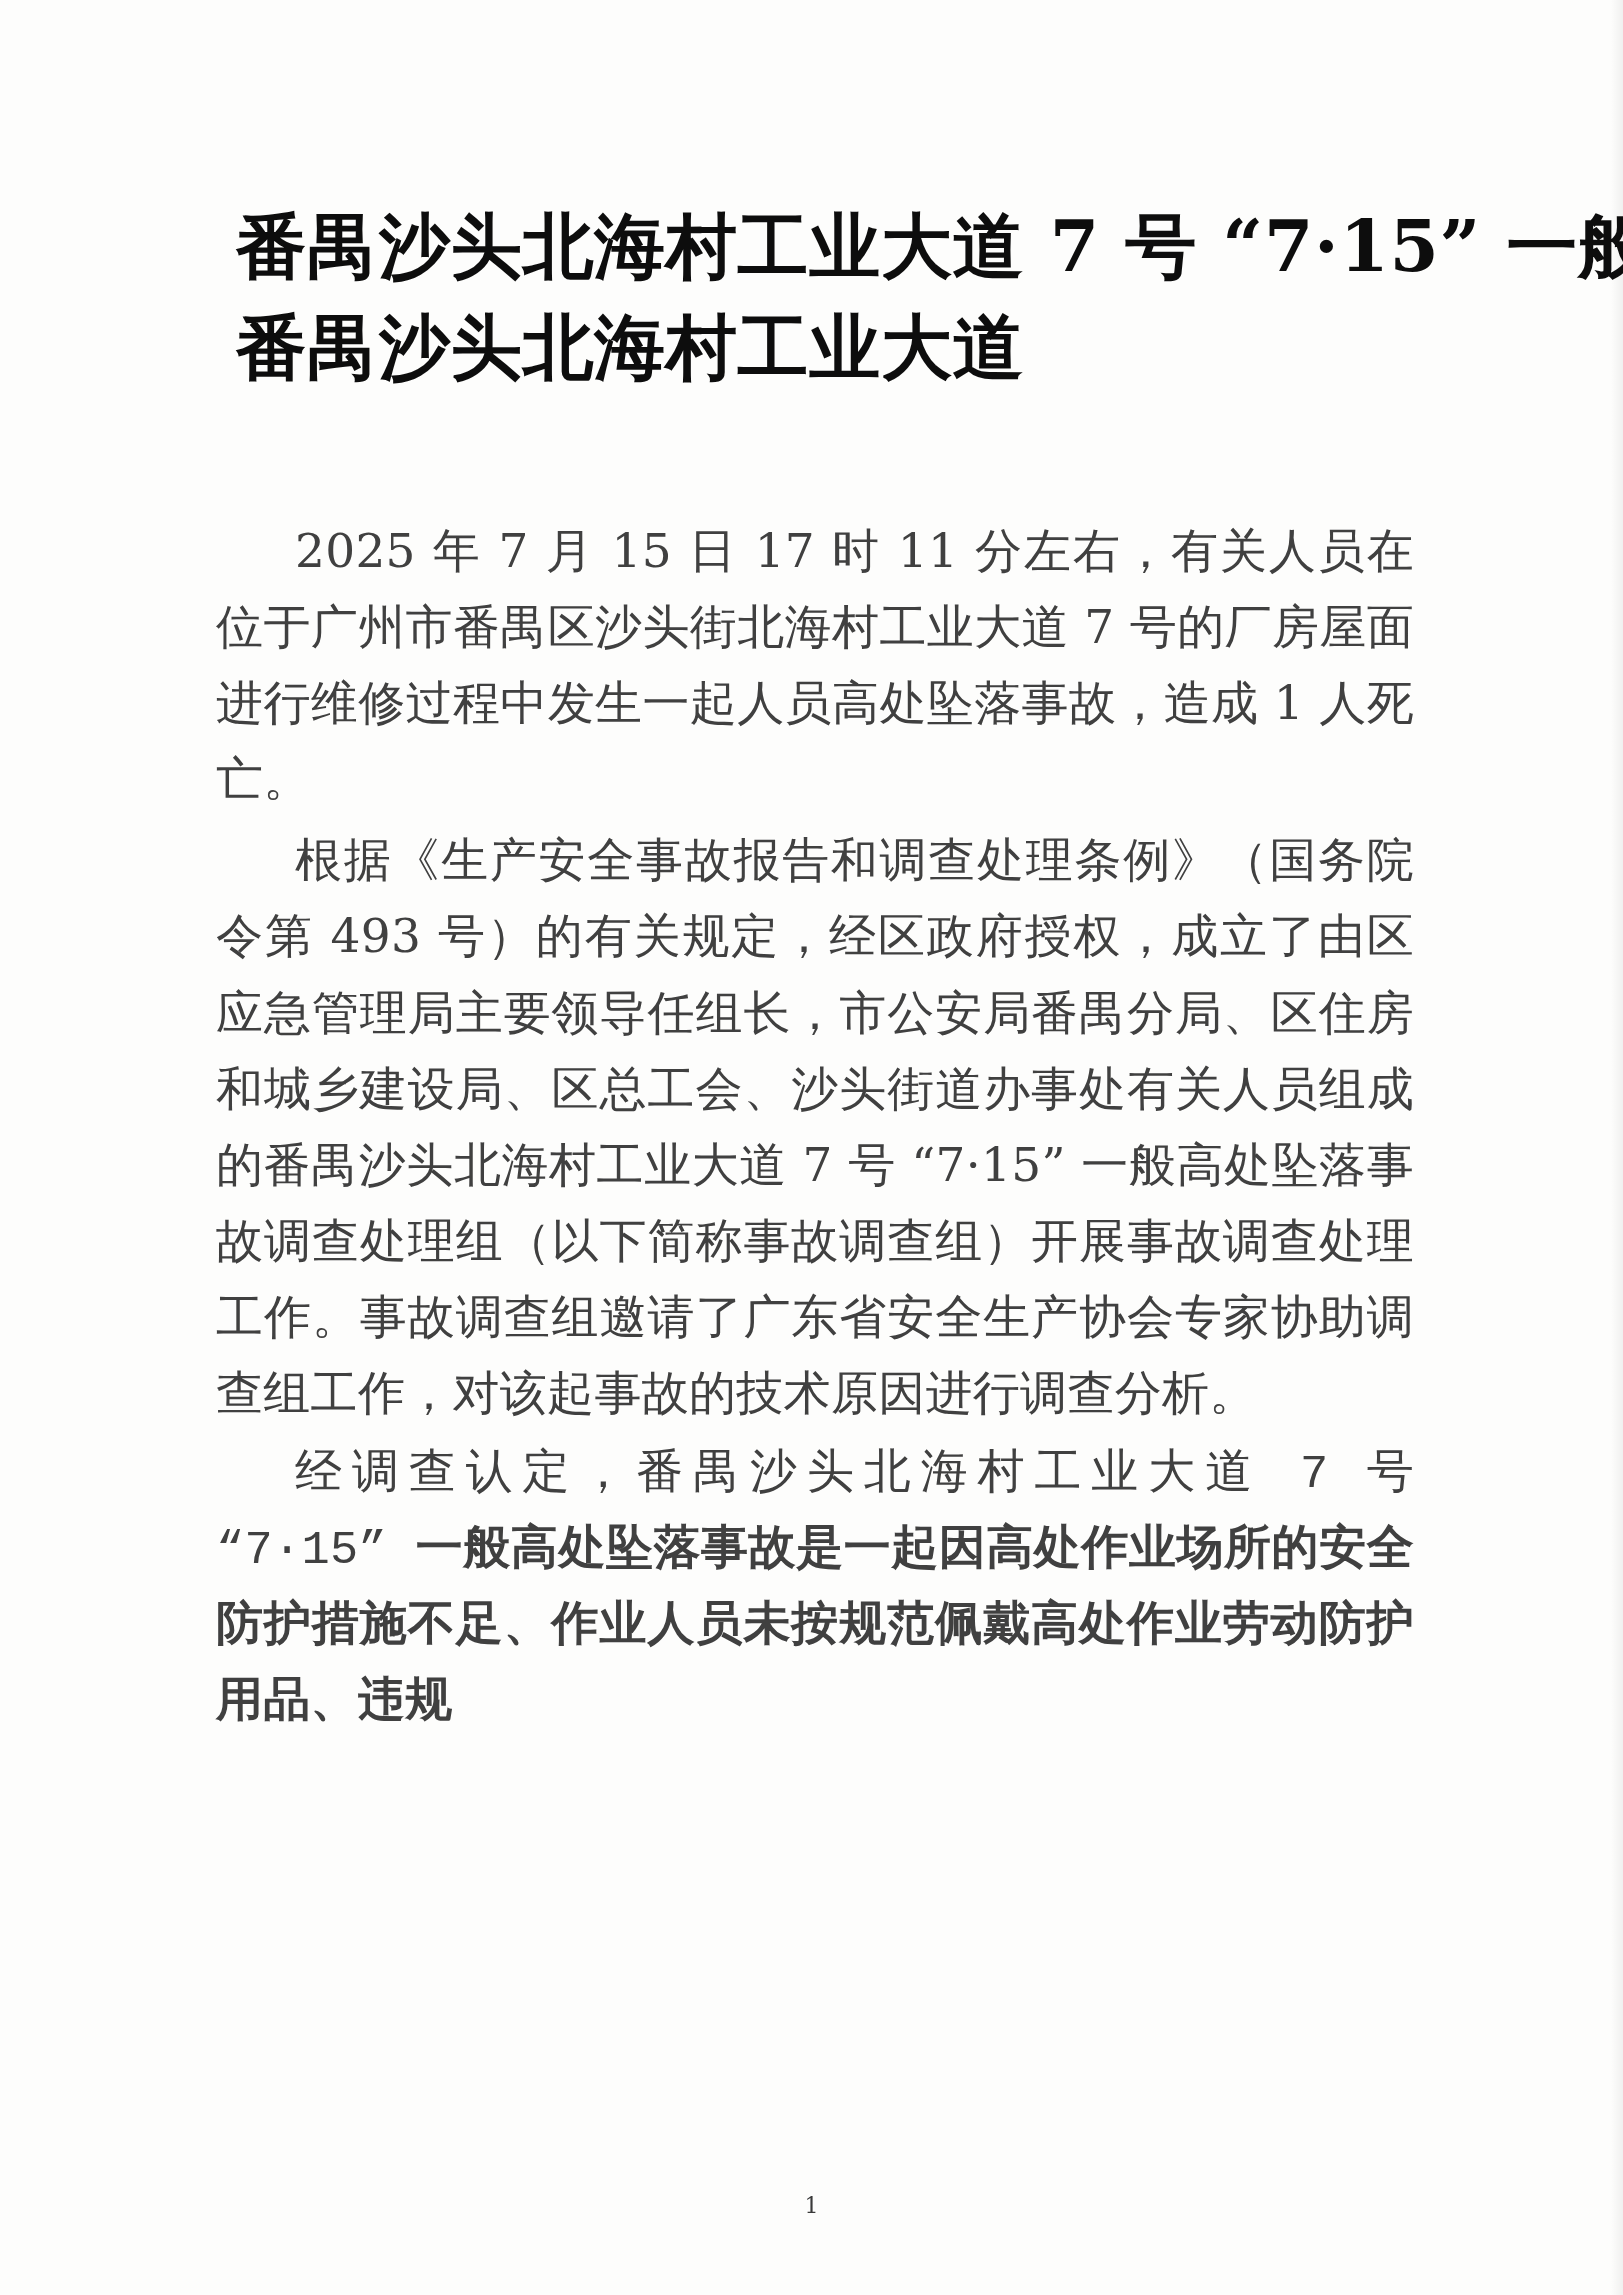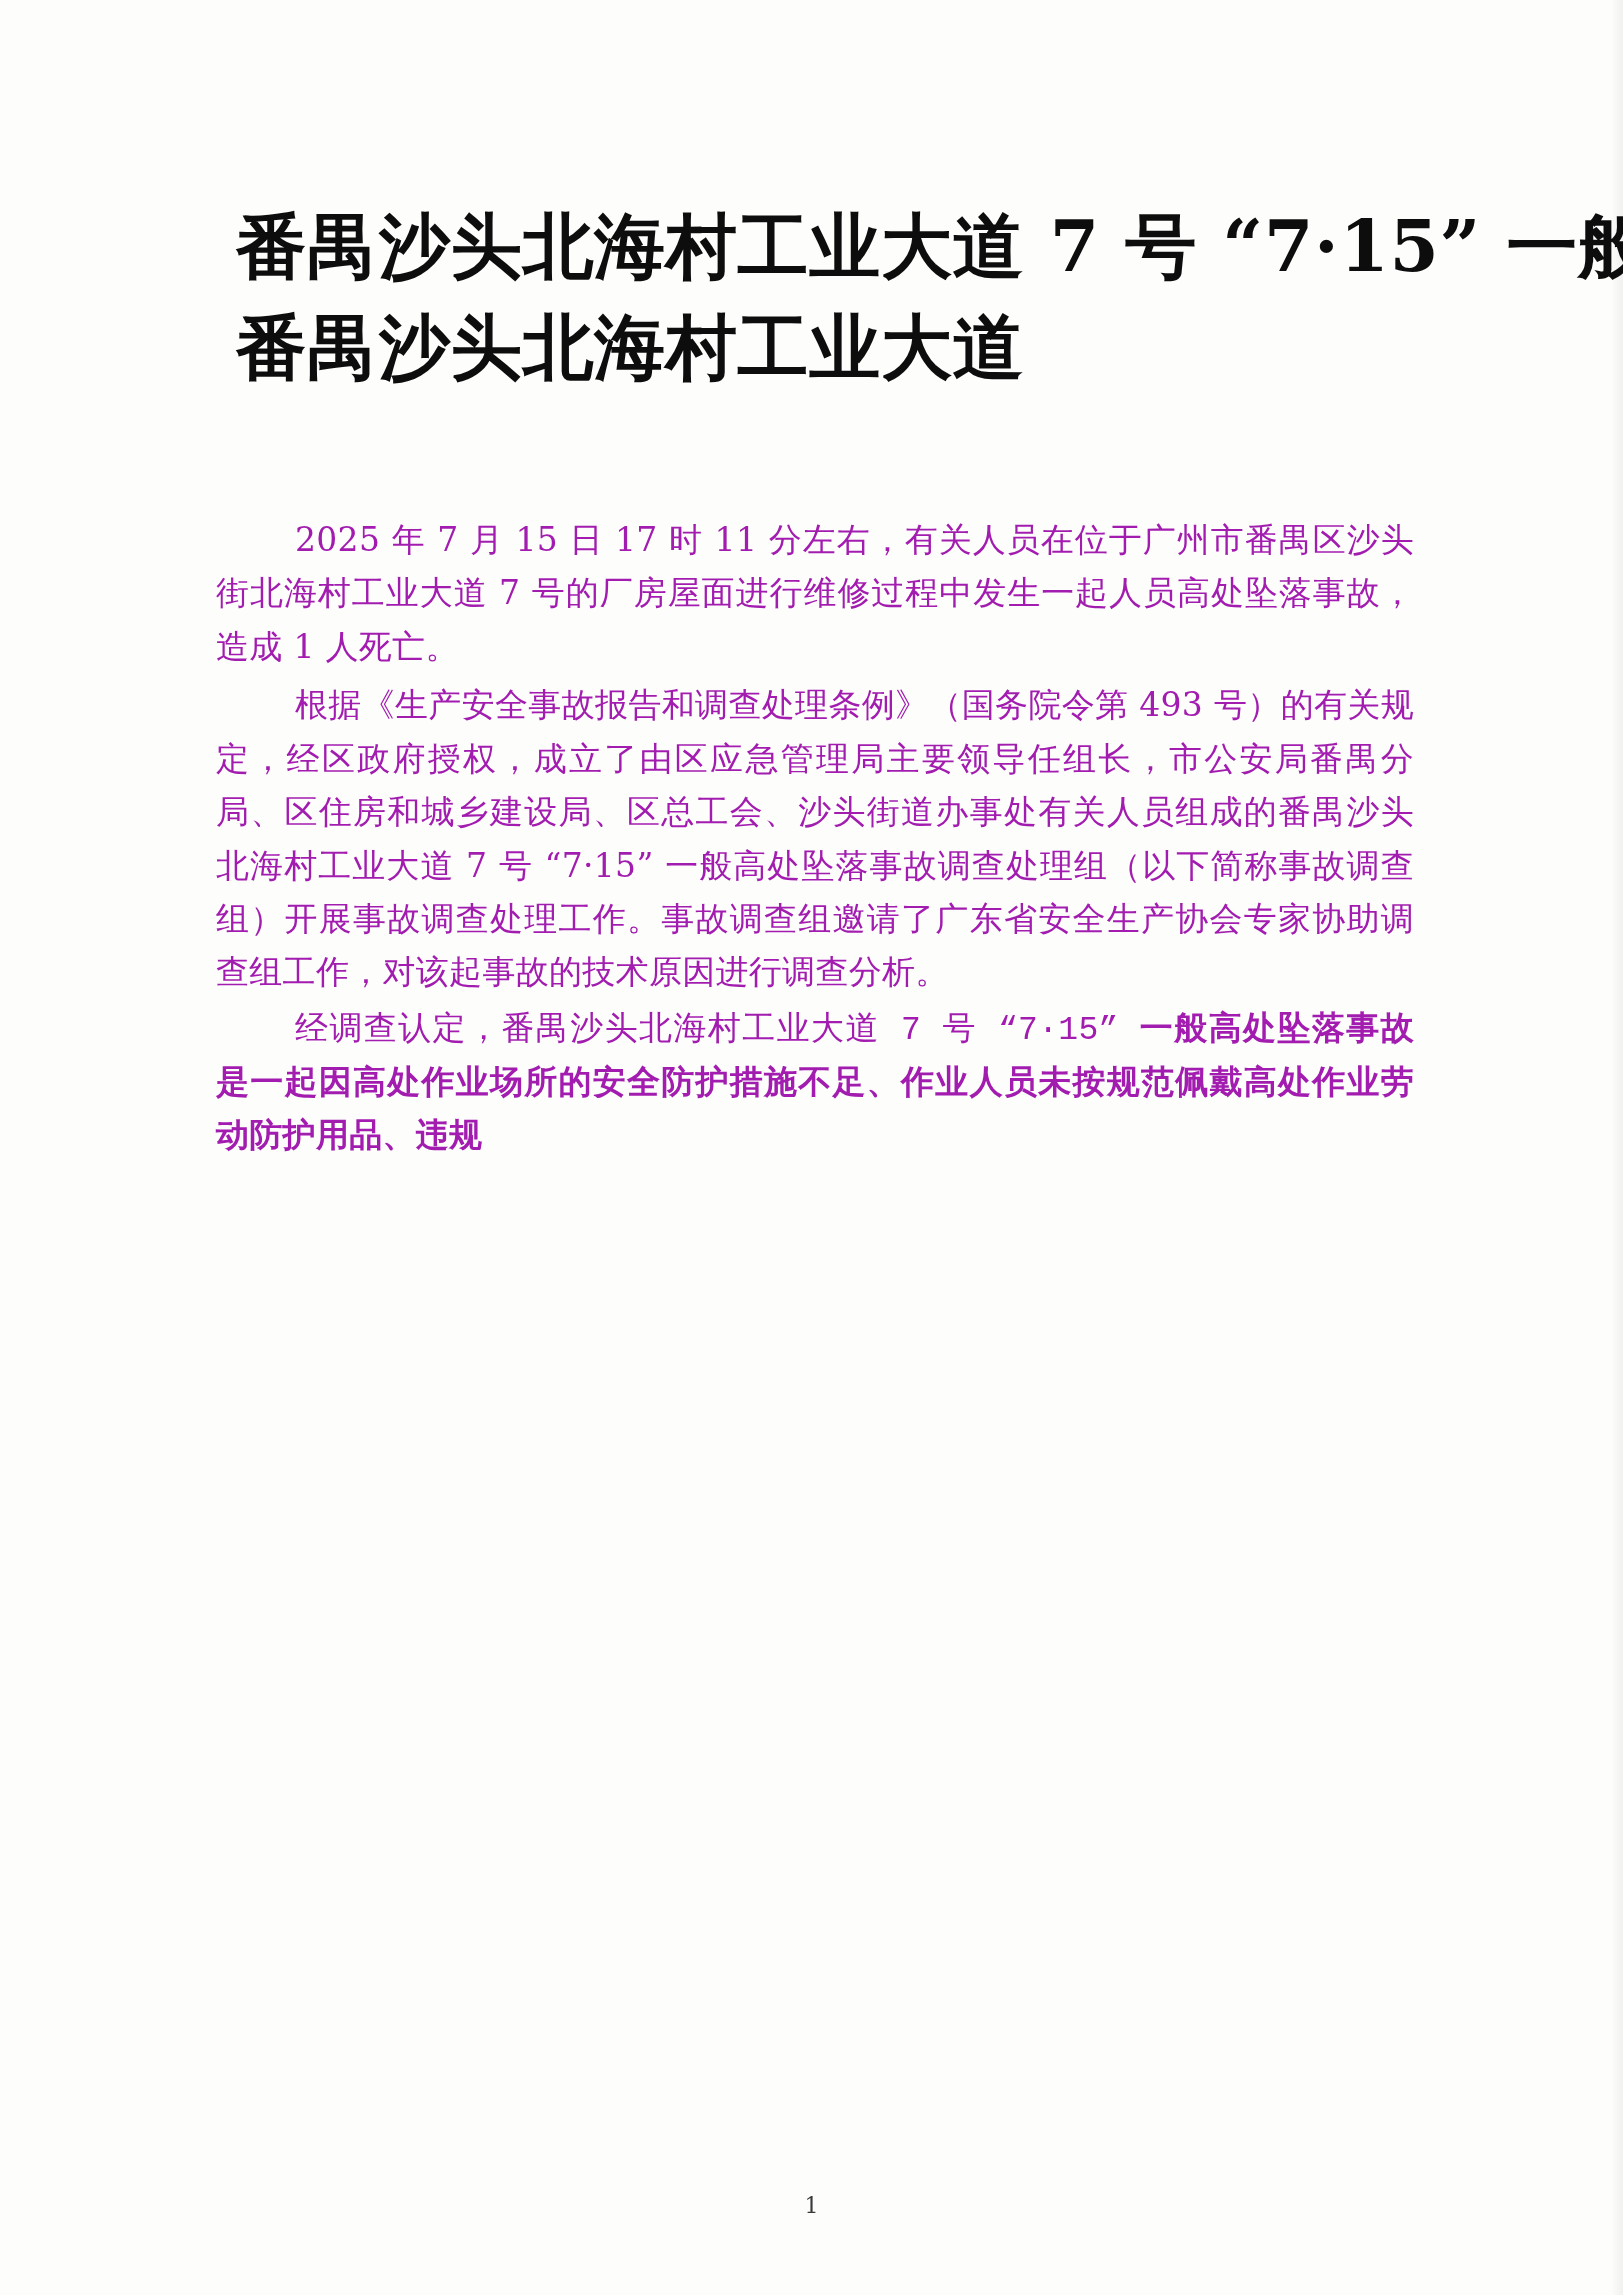--- a/index.html
+++ b/index.html
@@ -40,28 +40,28 @@
     padding: 0 19.6px;
   }
   .title-line {
     display: block;
     white-space: nowrap;
   }
   .body-block {
     margin-top: 115px;
   }
   p.para {
-    font-size: 33px;
+    font-size: 47px;
     line-height: 1.62;
     text-align: justify;
     text-align-last: left;
     text-justify: inter-ideograph;
     margin: 0 0 5.2px 0;
     text-indent: 79px;
-    color: #a21caf;
+    color: #404040;
     letter-spacing: 0.3px;
   }
   p.para.bold-tail {
     font-weight: 400;
     font-family: Liberation Mono, monospace;
   }
   .strong-run {
     font-weight: 700;
   }
   .page-number {

